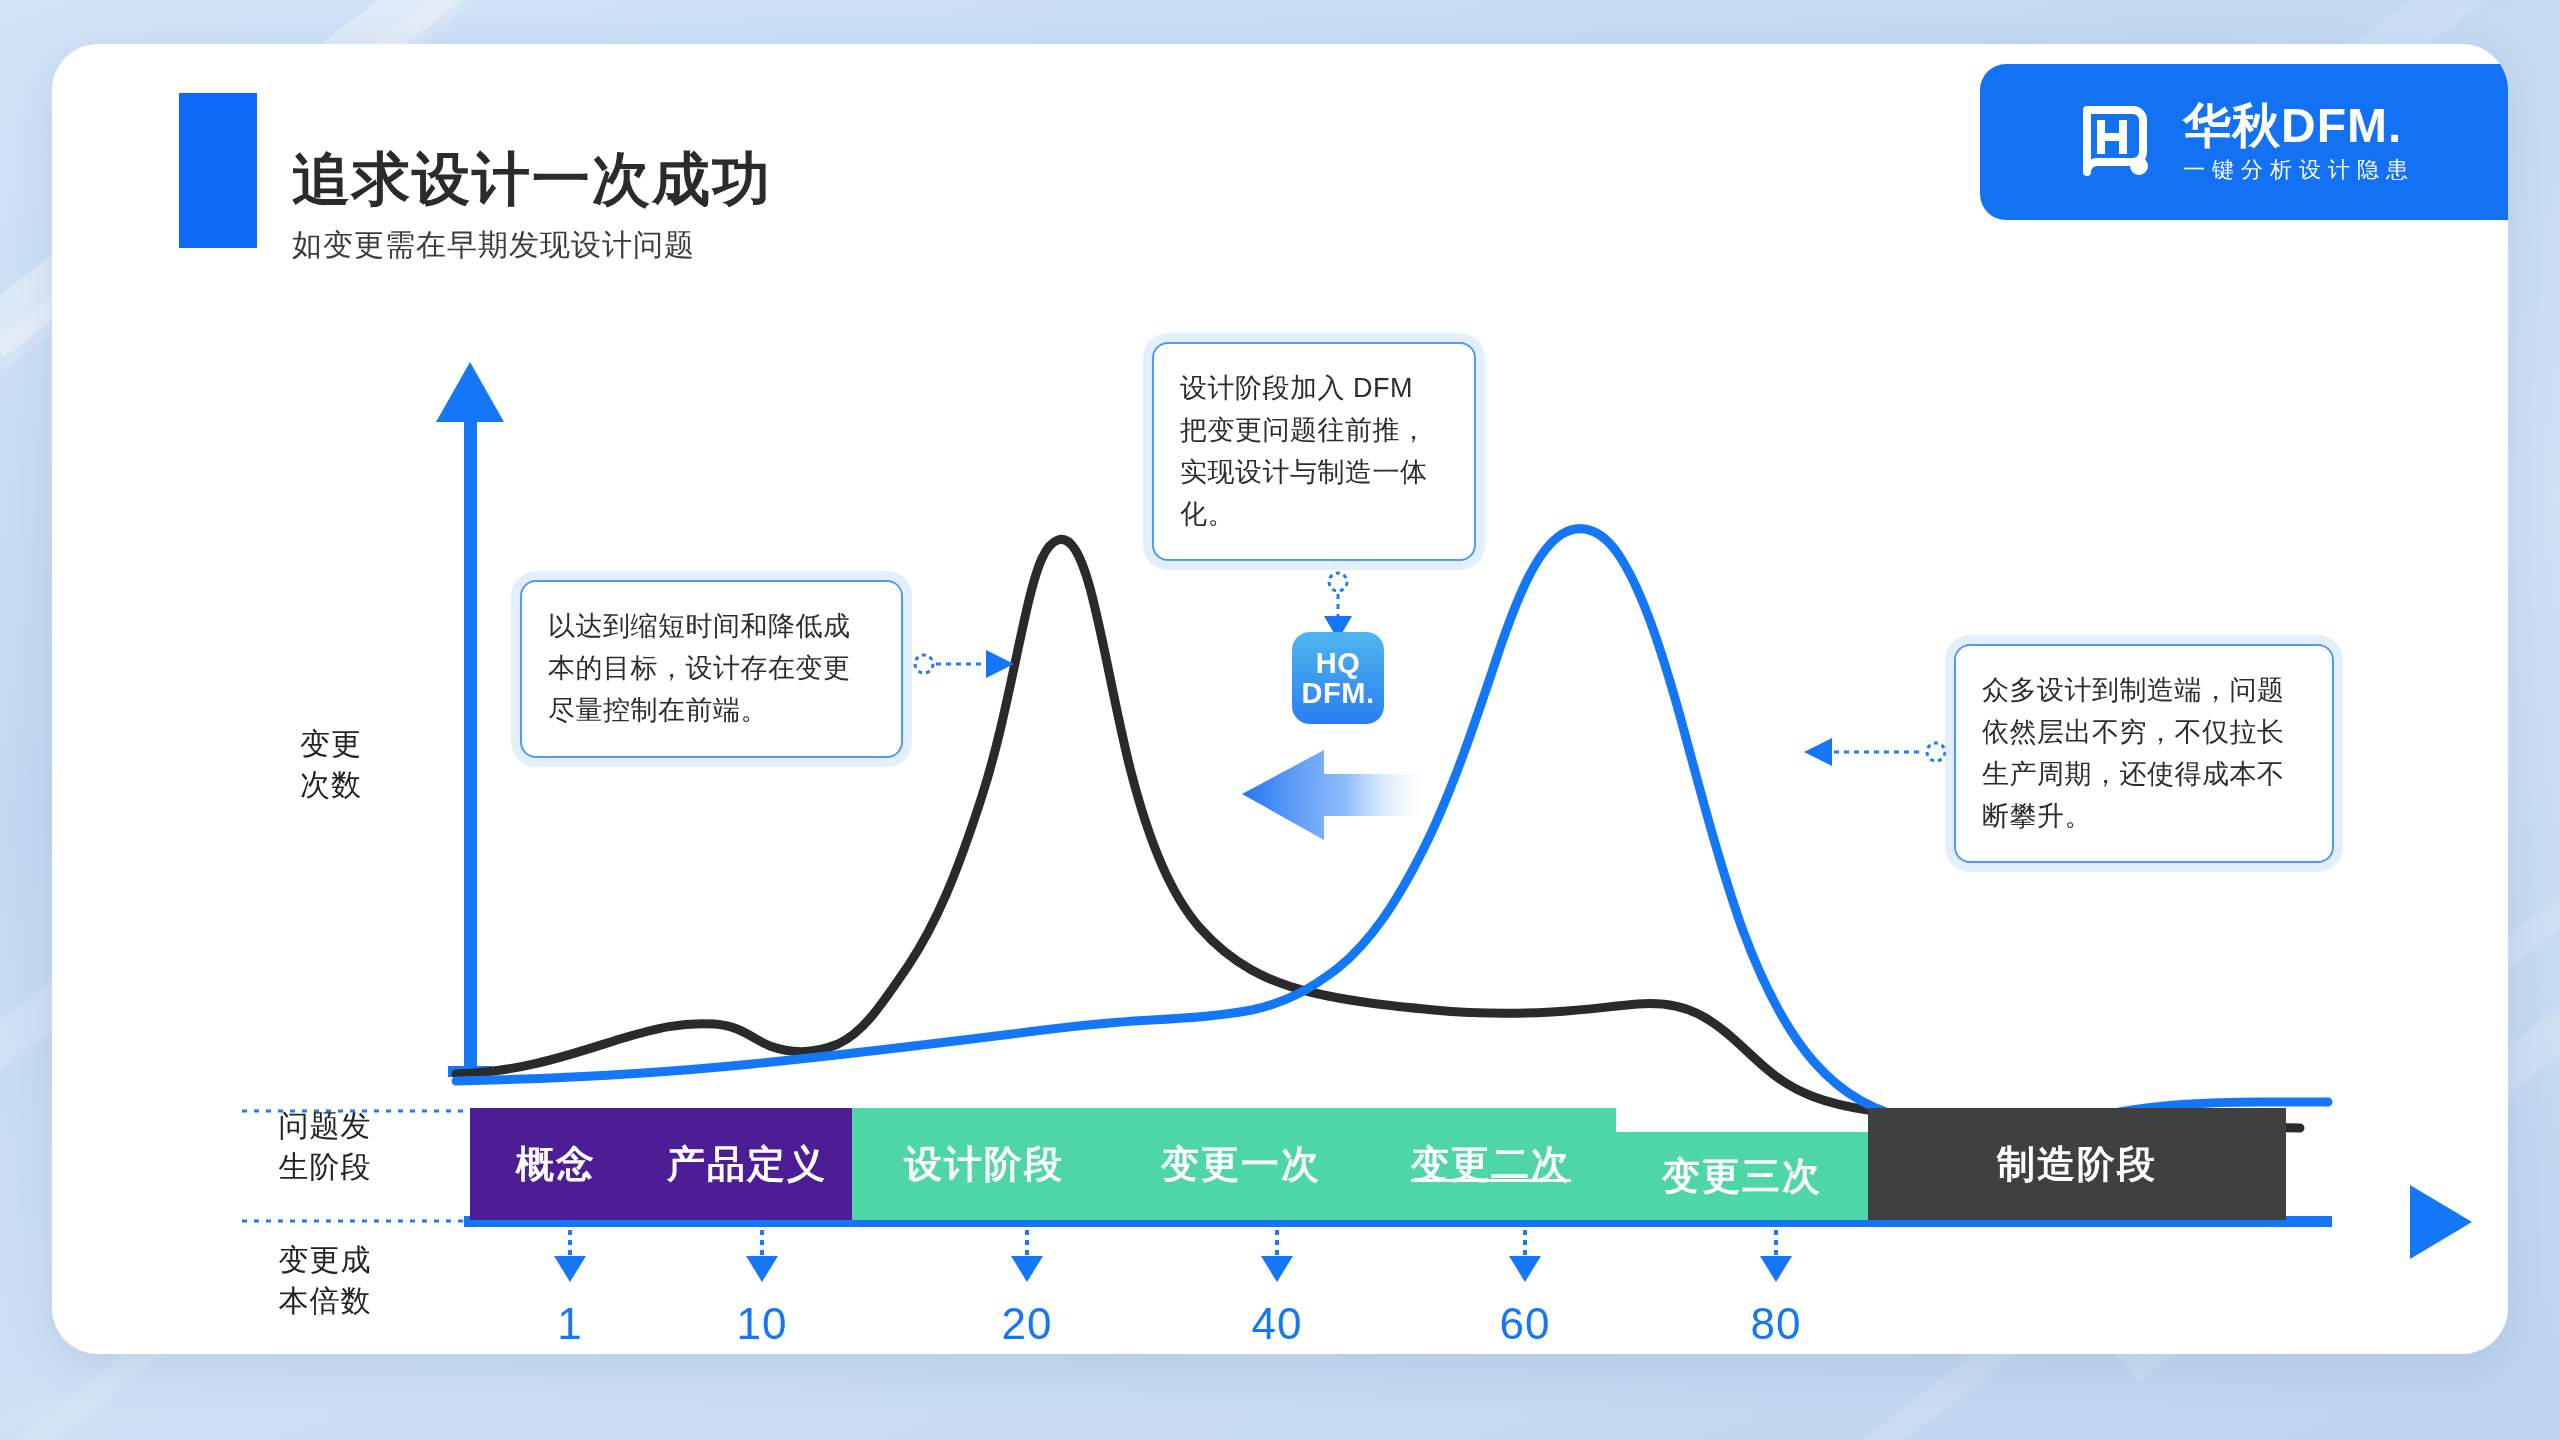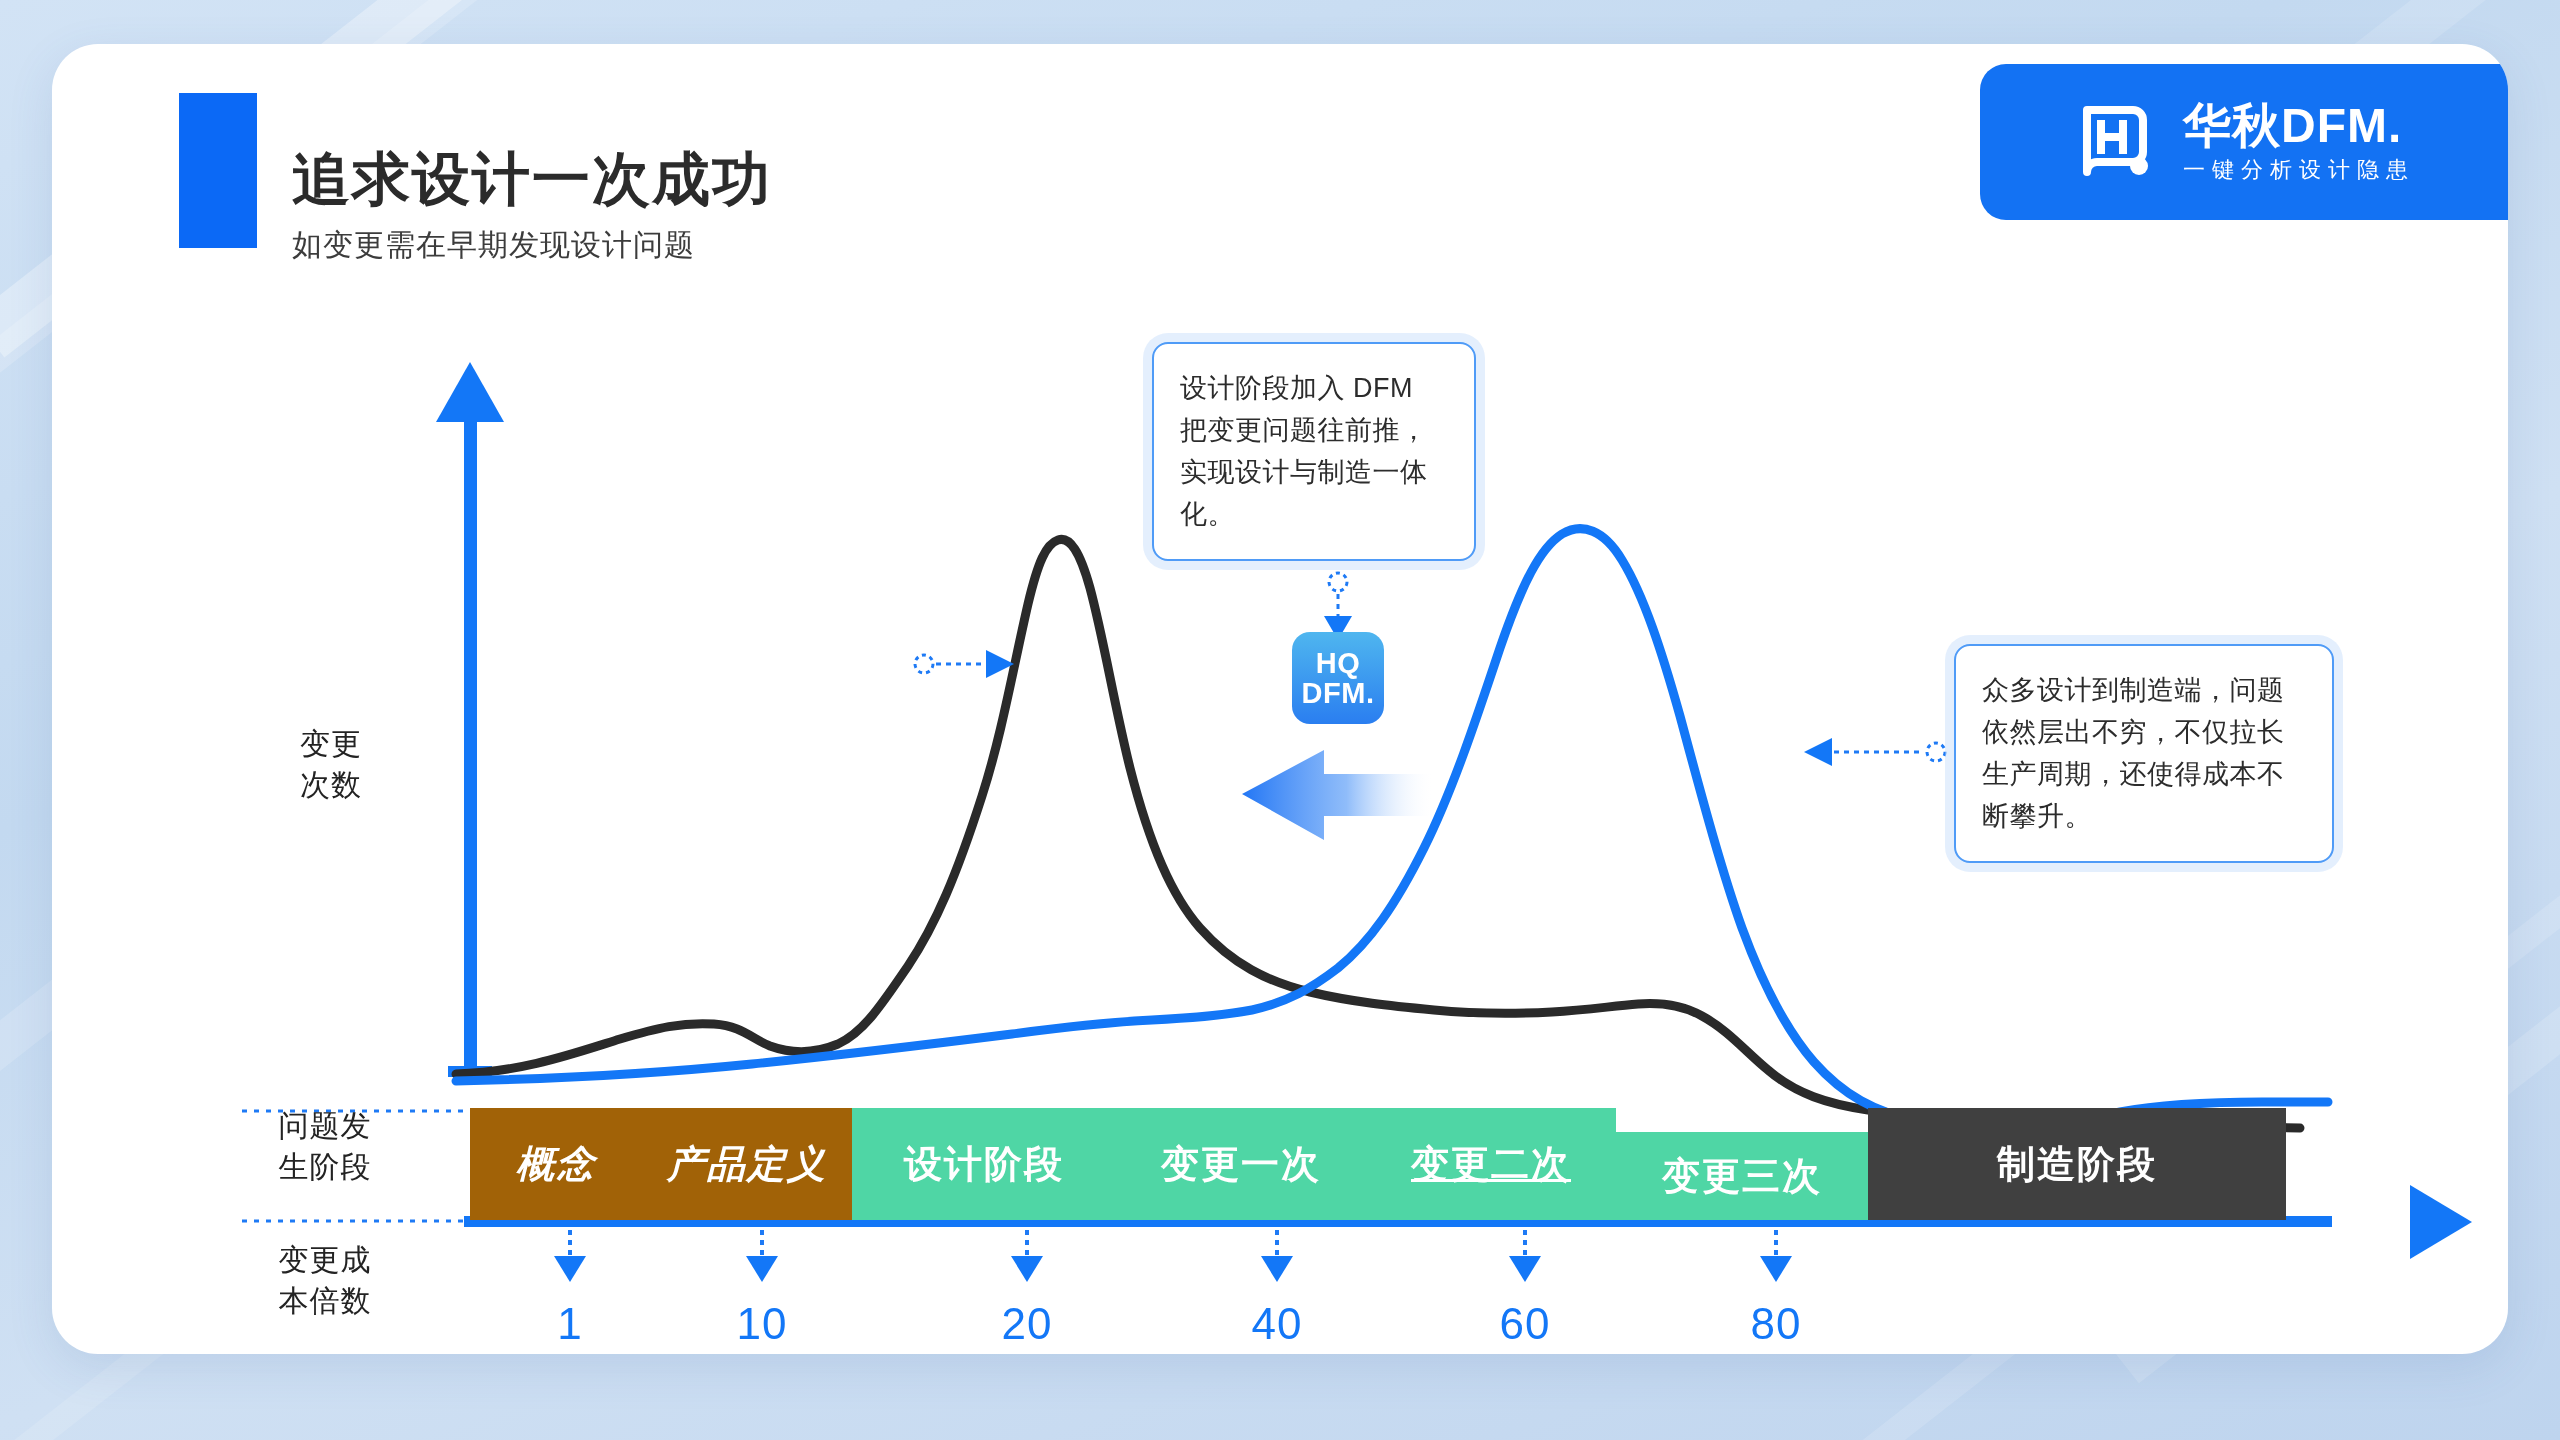--- a/index.html
+++ b/index.html
@@ -72,21 +72,21 @@
     position:absolute;left:1240px;top:588px;width:92px;height:92px;border-radius:18px;
     background:linear-gradient(180deg,#4fb6ef 0%,#2a7ef0 100%);
     display:flex;flex-direction:column;align-items:center;justify-content:center;
     color:#fff;font-weight:bold;font-size:29px;line-height:1.05;letter-spacing:.5px;
   }
 
   
   #stage-bar{position:absolute;left:418px;top:1064px;height:112px;display:flex;}
   .stage-seg{display:flex;align-items:center;justify-content:center;color:#fff;
     font-size:38px;font-weight:bold;letter-spacing:2px;white-space:nowrap;}
-  .seg-purple{background:#a16207;font-style:italic;}
+  .seg-purple{background:#4c1d95;}
   .seg-green{background:#4fd6a5;}
   .seg-orange{background:#404040;}
 
   
   .cost-val{position:absolute;top:1255px;width:120px;text-align:center;
     font-size:44px;color:#1377f7;font-weight:normal;letter-spacing:1px;}
 </style>
 </head>
 <body>
 
@@ -264,20 +264,21 @@
       <div class="stage-seg seg-orange" style="width:418px;">制造阶段</div>
     </div>
 
     <div class="cost-val" style="left:458px;">1</div>
     <div class="cost-val" style="left:650px;">10</div>
     <div class="cost-val" style="left:915px;">20</div>
     <div class="cost-val" style="left:1165px;">40</div>
     <div class="cost-val" style="left:1413px;">60</div>
     <div class="cost-val" style="left:1664px;">80</div>
 
+    <div class="callout" id="callout-early">以达到缩短时间和降低成本的目标，设计存在变更尽量控制在前端。</div>
     <div class="callout" id="callout-dfm">设计阶段加入 DFM 把变更问题往前推，实现设计与制造一体化。</div>
     <div class="callout" id="callout-manu">众多设计到制造端，问题依然层出不穷，不仅拉长生产周期，还使得成本不断攀升。</div>
 
     <div id="dfm-badge">
       <div>HQ</div>
       <div>DFM.</div>
     </div>
 
   </div>
 </div>

